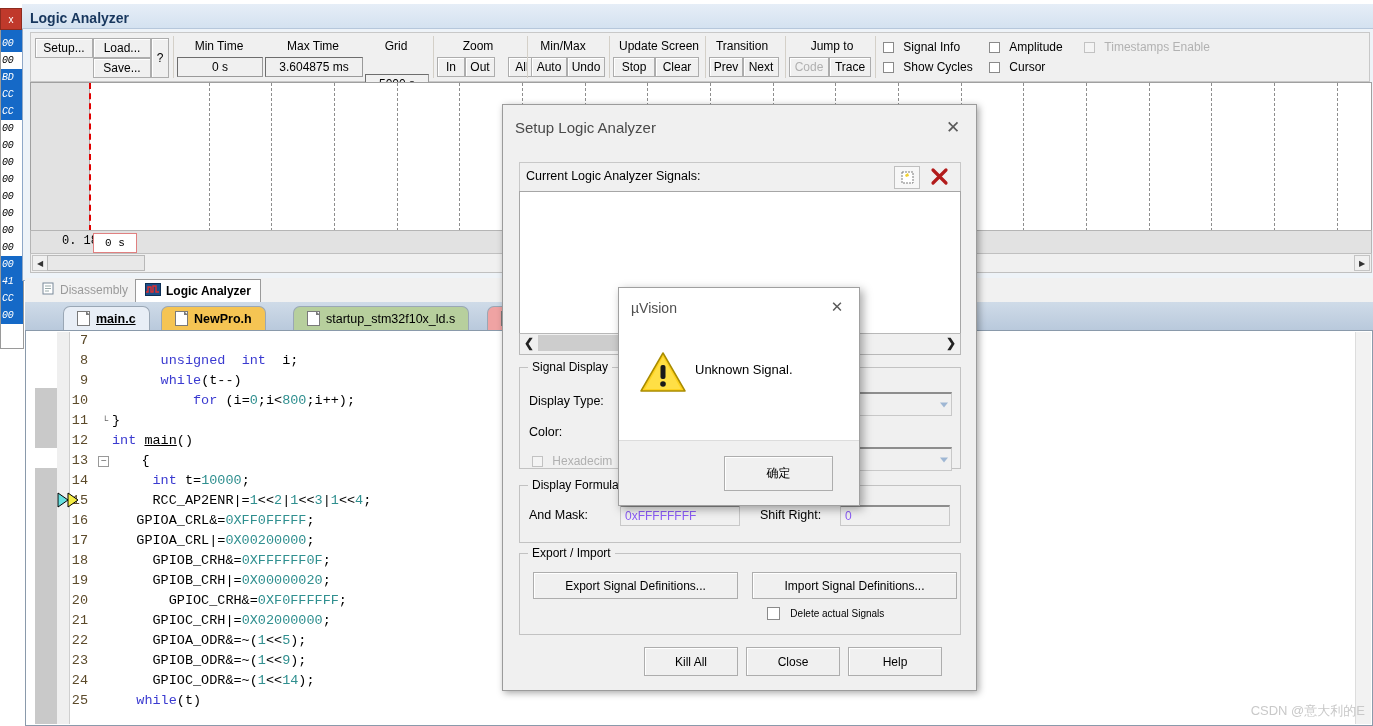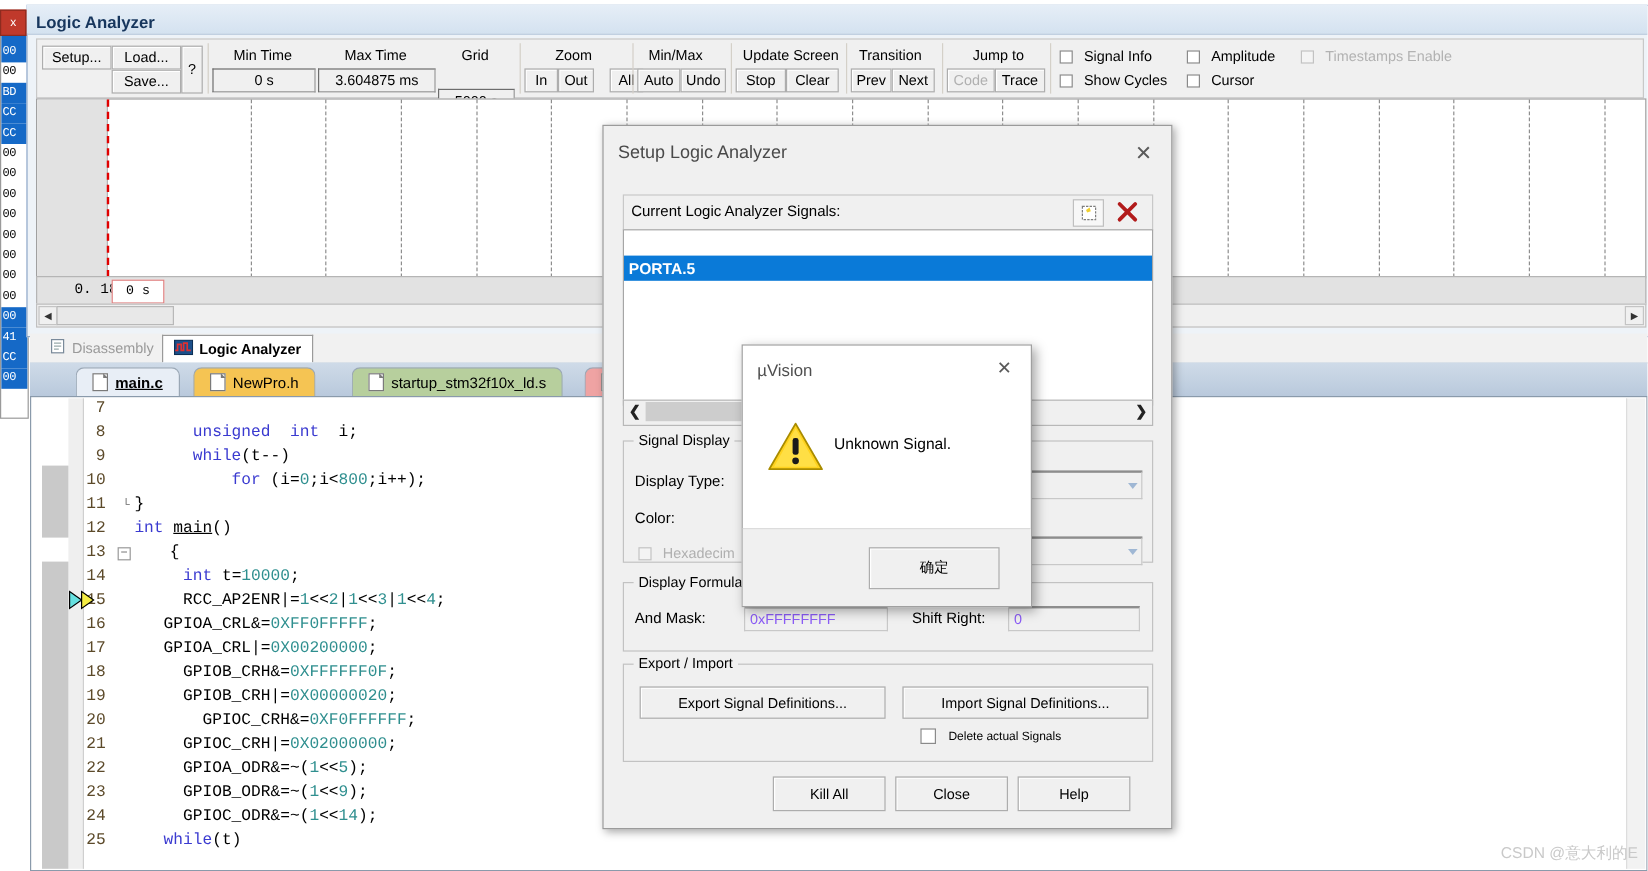--- a/index.html
+++ b/index.html
@@ -23,21 +23,21 @@
   .chk{
     width:11px;height:11px;border:1px solid #8a8a8a;background:#fff;
     box-sizing:border-box;display:inline-block;vertical-align:middle;
   }
   .chk.dim{border-color:#c2c2c2;background:#f4f4f4;}
   .sep{background:#d4d0c8;width:1px;}
 
   
   #memwin{left:0;top:17px;width:22px;height:330px;background:#fff;border:1px solid #9a9a9a;
           font-family:"Liberation Mono",monospace;font-size:10px;overflow:hidden;}
-  #memwin .mrow{height:17px;line-height:17px;padding-left:1px;letter-spacing:-0.3px;}
+  #memwin .mrow{height:17px;line-height:17px;padding-left:1px;letter-spacing:-0.3px;font-style:italic;}
   #memwin .mrow.sel{background:#1569c7;color:#fff;}
 
   
   #la-window{left:22px;top:4px;width:1351px;height:275px;background:#eef3f8;
              border:1px solid #8fa8c8;}
   #la-close{left:0px;top:8px;width:20px;height:20px;background:#c0392b;color:#fff;
             font-size:10px;display:flex;align-items:center;justify-content:center;
             border:1px solid #8d2b1f;}
   #la-title{left:30px;top:10px;font-size:14px;color:#17365d;font-weight:bold;
             font-family:"Liberation Sans",sans-serif;}
@@ -285,21 +285,21 @@
     <span>Logic Analyzer</span>
   </div>
 </div>
 
 <div class="abs" id="editor">
   <div id="file-tabs">
     <div class="ftab active" style="left:38px;background:#e8eef6;">
       <span class="pg"></span>
       <span class="t">main.c</span>
     </div>
-    <div class="ftab" style="left:136px;background:#f5c453;">
+    <div class="ftab" style="left:136px;background:#f5c453;font-weight:bold;">
       <span class="pg"></span>
       <span class="t">NewPro.h</span>
     </div>
     <div class="ftab" style="left:268px;background:#b7cf9d;">
       <span class="pg"></span>
       <span class="t">startup_stm32f10x_ld.s</span>
     </div>
     <div class="ftab" style="left:462px;background:#efa3a3;width:70px;overflow:hidden;">
       <span class="pg"></span>
       <span class="t">R</span>
@@ -358,21 +358,20 @@
     </span>
     <span class="abs" style="right:8px;top:3px;width:26px;height:21px;display:flex;align-items:center;justify-content:center;">
       <svg width="19" height="19" viewBox="0 0 19 19">
         <path d="M3 3 L16 16 M16 3 L3 16" stroke="#b21b1b" stroke-width="3.2" stroke-linecap="round"></path>
       </svg>
     </span>
   </div>
 
   <div id="sig-list">
     <div class="row"></div>
-    <div class="row sel">PORTA.5</div>
   </div>
   <div id="sig-hscroll">
     <div class="a" style="left:0;">❮</div>
     <div class="thumb"></div>
     <div class="a" style="right:0;">❯</div>
   </div>
 
   <div class="group" style="left:16px;top:262px;width:440px;height:100px;">
     <span class="gl">Signal Display</span>
     <span class="abs" style="left:9px;top:26px;font-size:12.5px;">Display Type:</span>

